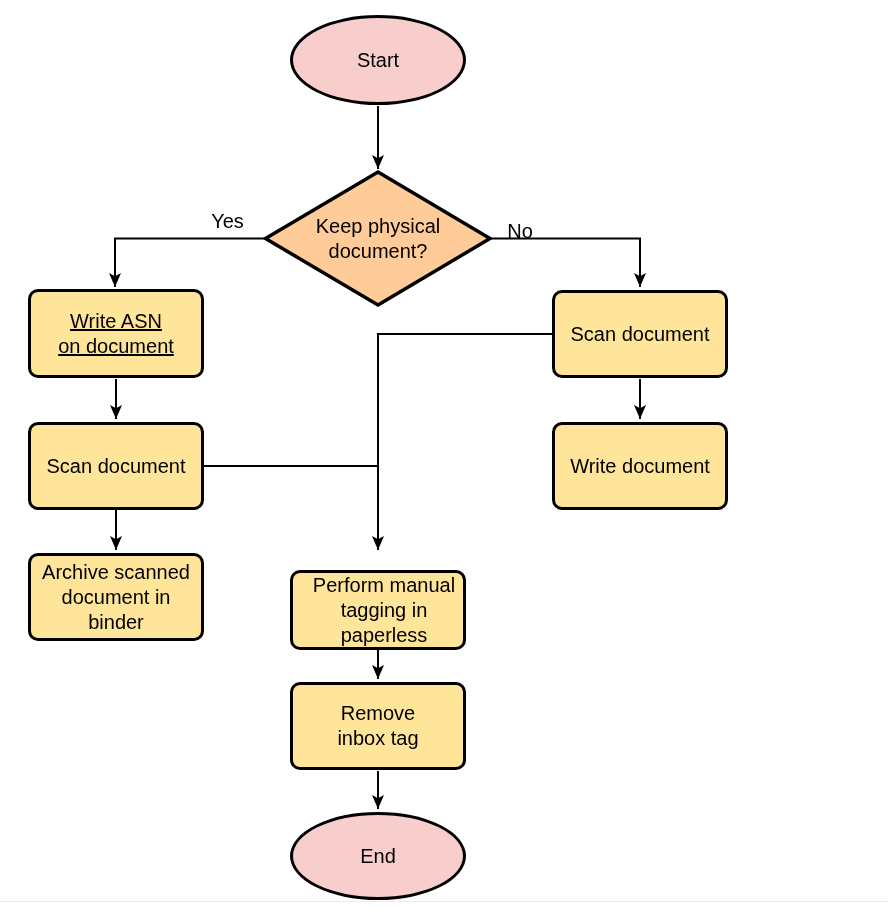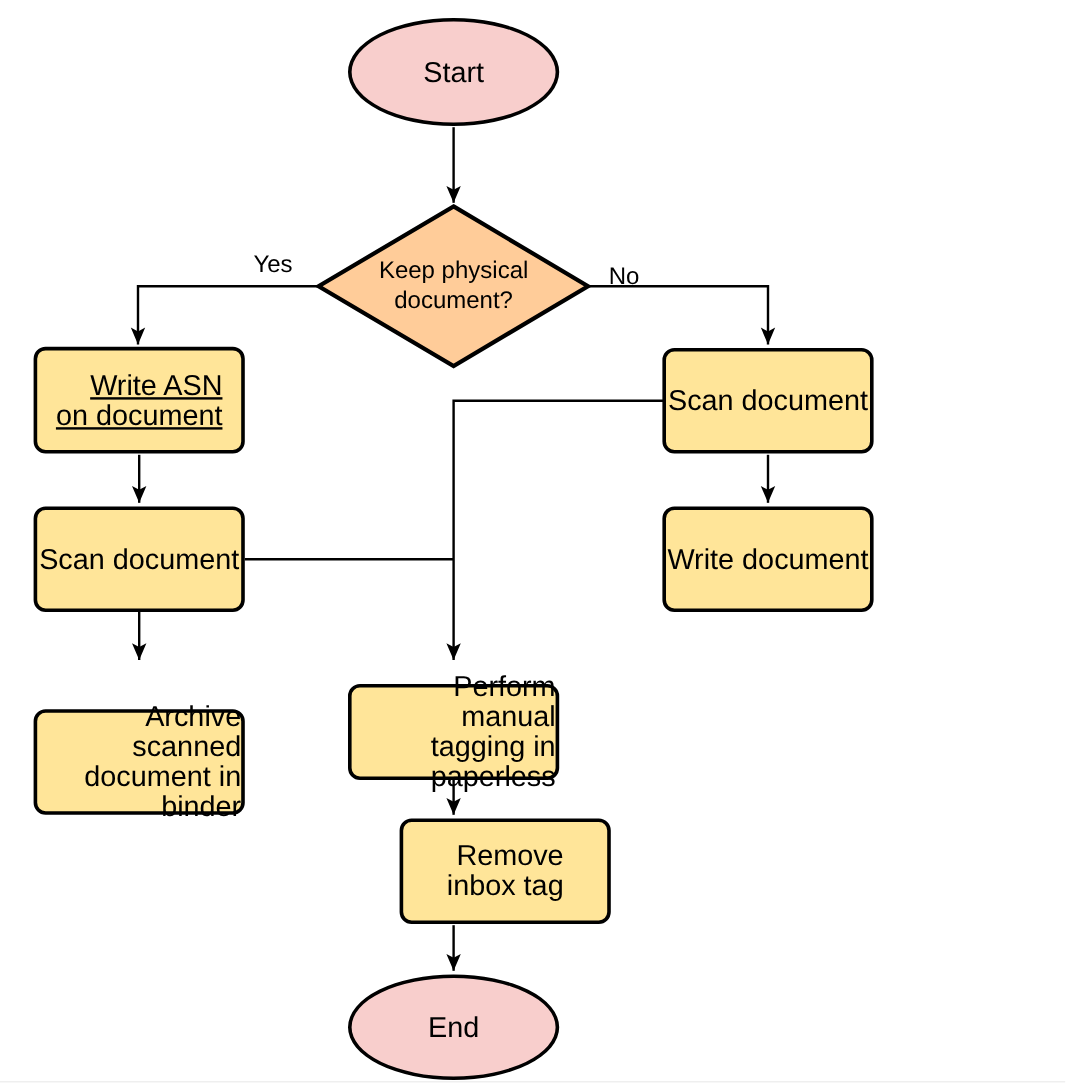--- a/index.html
+++ b/index.html
@@ -26,22 +26,22 @@
     fill: var(--decision-fill, #ffcc99);
     stroke: var(--stroke, #000);
     stroke-width: 3.5;
   }
   .node {
     position: absolute;
     box-sizing: border-box;
     display: flex;
     align-items: center;
     justify-content: center;
-    text-align: right;
-    font-size: 24px;
+    text-align: center;
+    font-size: 20px;
     line-height: 25px;
   }
   .node .label span { display: block; }
   .process {
     background: var(--process-fill, #ffe599);
     border: 3px solid var(--stroke, #000);
     border-radius: 10px;
   }
   .terminal {
     background: var(--terminal-fill, #f8cecc);
@@ -128,21 +128,21 @@
       <span>on document</span>
     </div>
   </div>
 
   <div class="node process" style="left:28px; top:422px; width:176px; height:88px;">
     <div class="label">
       <span>Scan document</span>
     </div>
   </div>
 
-  <div class="node process" style="left:28px; top:553px; width:176px; height:88px;margin-top:38px;">
+  <div class="node process" style="left:28px; top:553px; width:176px; height:88px;">
     <div class="label">
       <span>Archive scanned</span>
       <span>document in</span>
       <span>binder</span>
     </div>
   </div>
 
   <div class="node process" style="left:552px; top:290px; width:176px; height:88px;">
     <div class="label">
       <span>Scan document</span>
@@ -157,21 +157,21 @@
 
   <div class="node process" style="left:290px; top:570px; width:176px; height:80px;padding-left:12px;">
     <div class="label">
       <span>Perform manual</span>
       <span>tagging in</span>
       <span>paperless</span>
     </div>
   </div>
 
 
-  <div class="node process" style="left:290px; top:682px; width:176px; height:88px;margin-left:43px;">
+  <div class="node process" style="left:290px; top:682px; width:176px; height:88px;">
     <div class="label">
       <span>Remove</span>
       <span>inbox tag</span>
     </div>
   </div>
 
   <div class="node terminal" style="left:290px; top:812px; width:176px; height:88px;">
     <div class="label">
       <span>End</span>
     </div>

